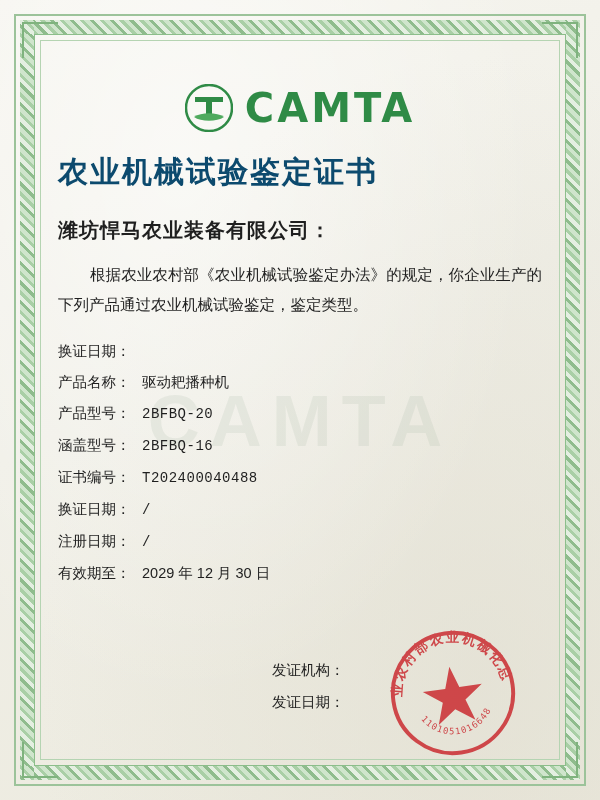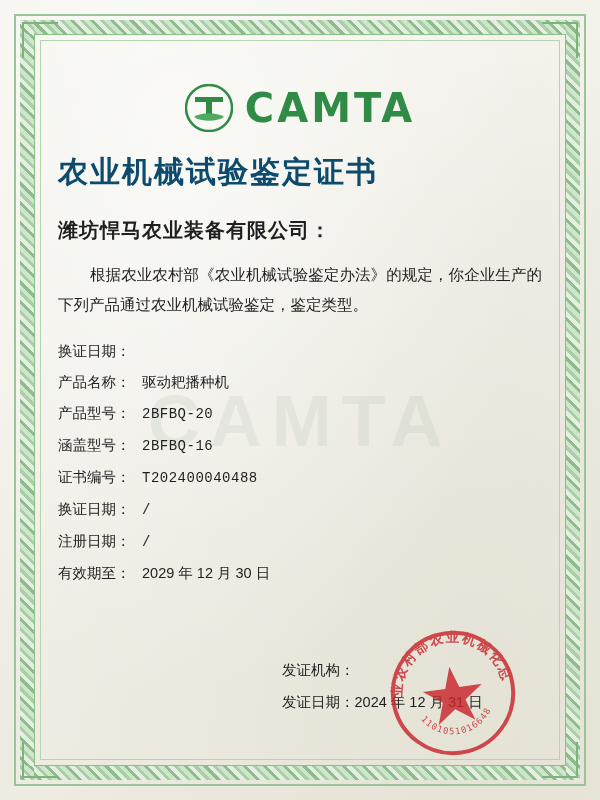--- a/index.html
+++ b/index.html
@@ -171,21 +171,21 @@
   }
   .field-value.mono {
     font-family: Liberation Mono, monospace;
     font-size: 14px;
     letter-spacing: 0.5px;
   }
 
   
   .issuer-block {
     position: absolute;
-    right: 6px;
+    right: 16px;
     bottom: 24px;
     width: 300px;
     text-align: right;
   }
   .issuer-row {
     display: flex;
     font-size: 14.5px;
     line-height: 32px;
     color: #1f1f1f;
     justify-content: flex-start;
@@ -275,21 +275,20 @@
       </div>
     </div>
 
     <div class="issuer-block">
       <div class="issuer-row">
         <span class="issuer-label">发证机构：</span>
         <span class="issuer-value"></span>
       </div>
       <div class="issuer-row">
         <span class="issuer-label">发证日期：</span>
-        <span class="issuer-value">2024 年 12 月 31 日</span>
       </div>
     </div>
 
   </div>
 
   <div class="seal">
     <svg viewBox="0 0 140 140" width="138" height="138">
       <defs>
         <path id="sealArcTop" d="M 18,70 A 52,52 0 0 1 122,70" fill="none"></path>
         <path id="sealArcBottom" d="M 28,70 A 42,42 0 0 0 112,70" fill="none"></path>

